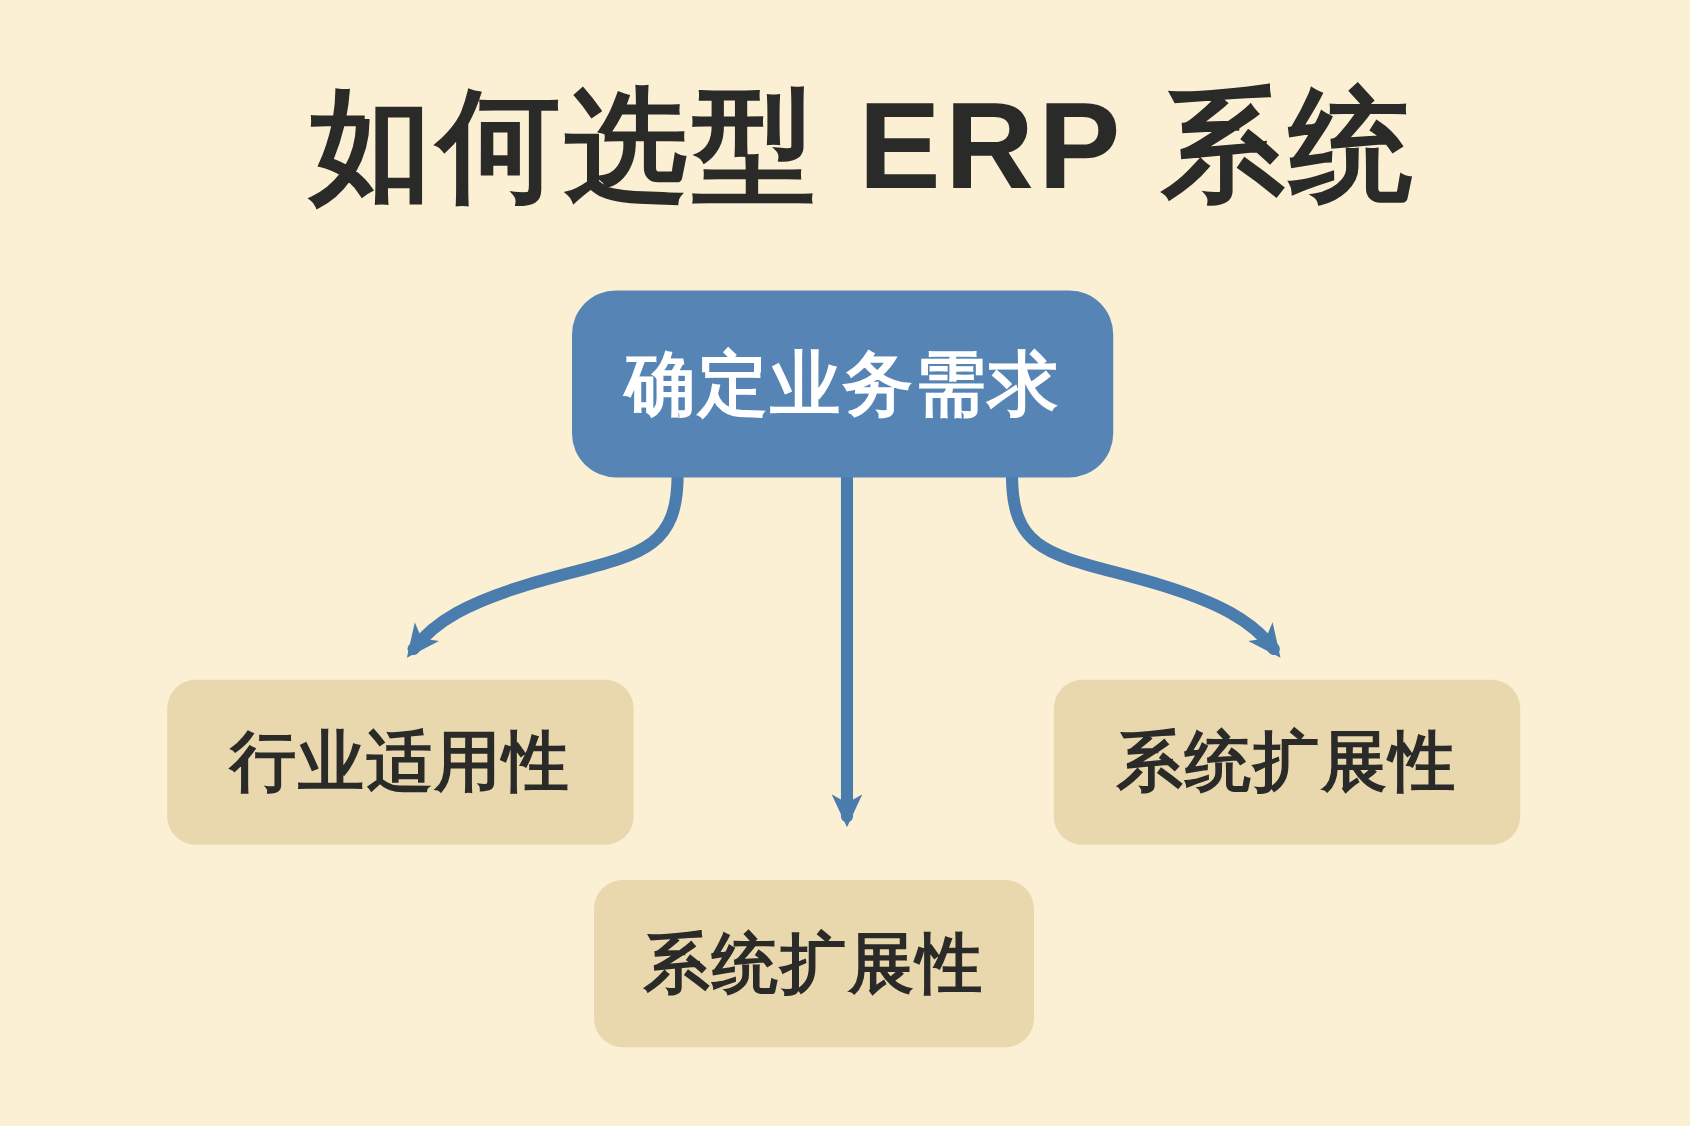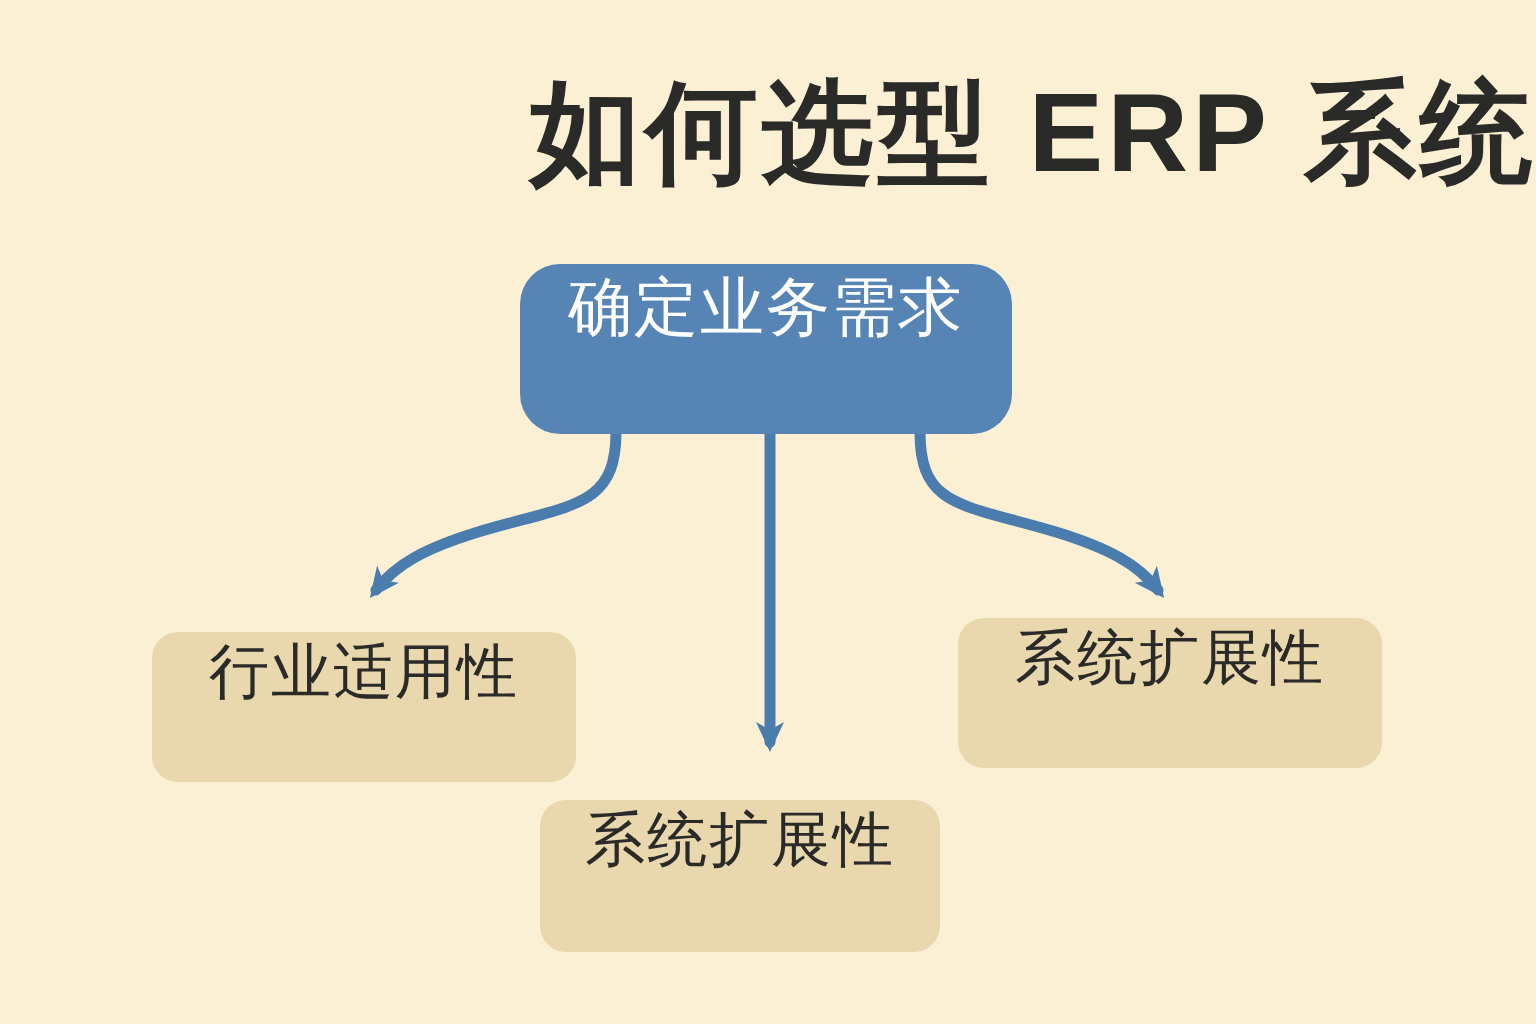--- a/index.html
+++ b/index.html
@@ -22,52 +22,52 @@
     width: 1536px;
     height: 1024px;
     background: var(--background);
     overflow: hidden;
   }
   .title {
     position: absolute;
     top: 58px;
     left: 0;
     width: 100%;
-    text-align: right;
+    text-align: center;
     font-size: 112px;
     font-weight: 900;
     letter-spacing: 4px;
     color: var(--title-text);
     padding-left: 33px;
   }
   .node {
     position: absolute;
     display: flex;
-    align-items: flex-start;
+    align-items: center;
     justify-content: center;
-    font-weight: 400;
+    font-weight: 700;
     letter-spacing: 2px;
   }
   .node-root {
     left: 520px;
     top: 264px;
     width: 492px;
     height: 170px;
     background: var(--root-fill);
     color: var(--root-text);
     border-radius: 40px;
     font-size: 64px;
   }
   .node-child {
     background: var(--child-fill);
     color: var(--child-text);
     border-radius: 26px;
     font-size: 60px;
   }
-  .node-left   { left: 152px;  top: 632px; width: 424px; height: 150px; }
+  .node-left   { left: 152px;  top: 618px; width: 424px; height: 150px; }
   .node-right  { left: 958px;  top: 618px; width: 424px; height: 150px; }
   .node-bottom { left: 540px;  top: 800px; width: 400px; height: 152px; }
   .arrows {
     position: absolute;
     inset: 0;
     width: 1536px;
     height: 1024px;
     pointer-events: none;
   }
   .arrow-path {

